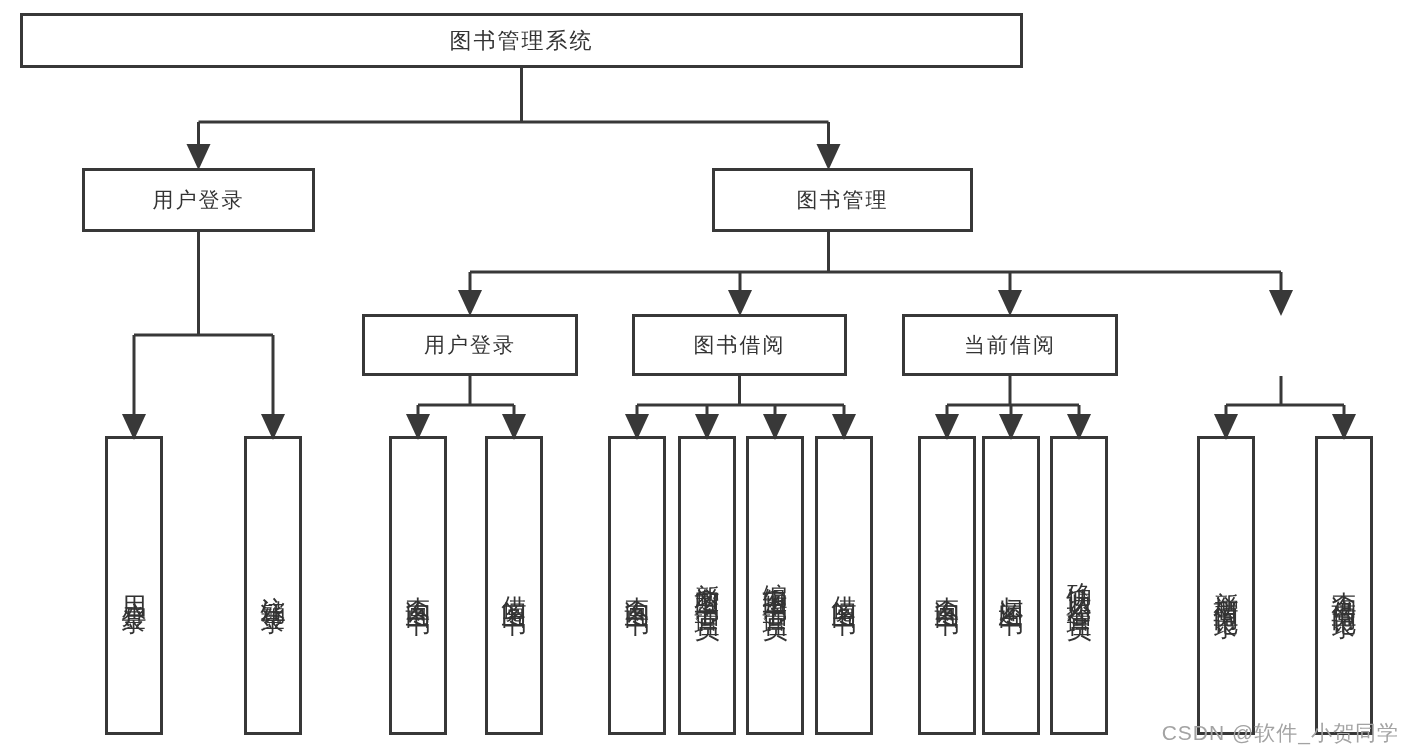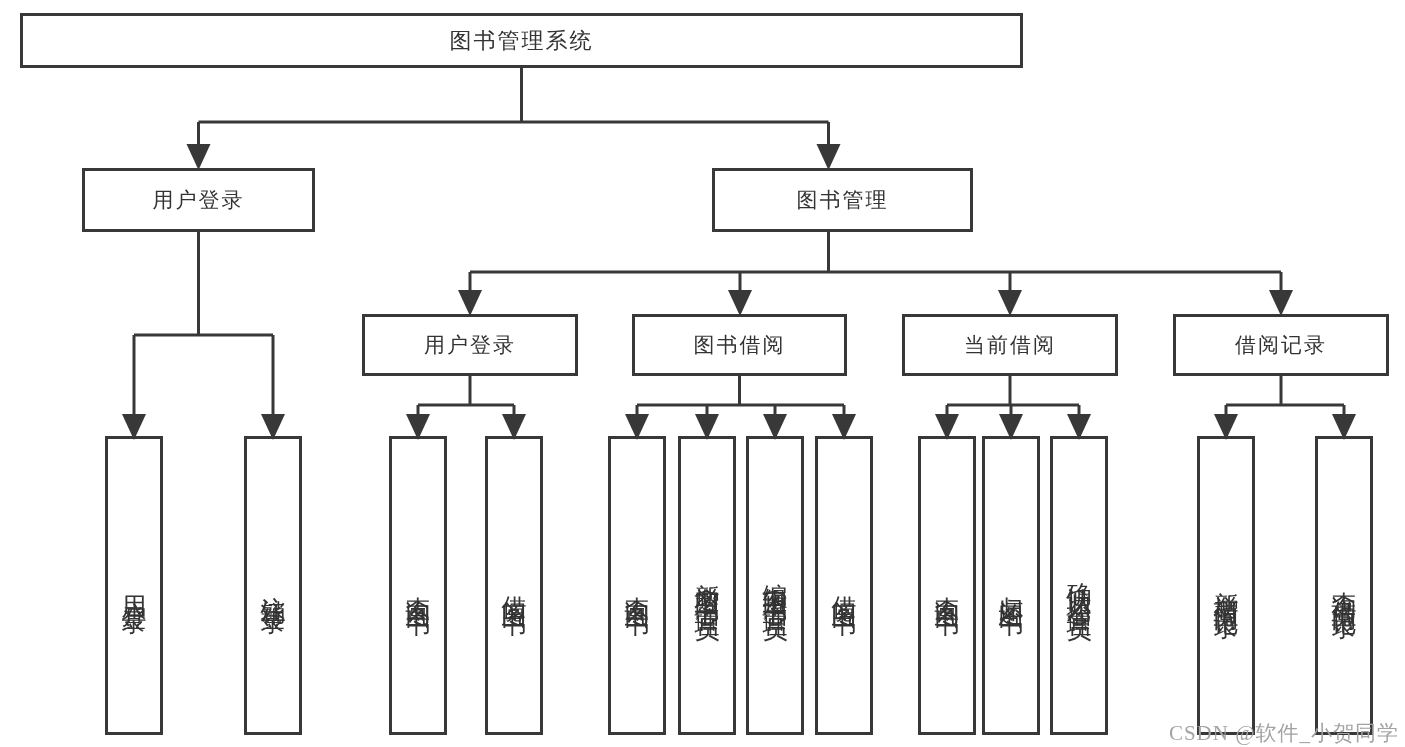--- a/index.html
+++ b/index.html
@@ -3,21 +3,21 @@
 <meta charset="utf-8">
 <style>
   html, body { margin: 0; padding: 0; }
   body { background: #ffffff; }
   .canvas {
     position: relative;
     width: 1405px;
     height: 747px;
     background: #ffffff;
     overflow: hidden;
-    font-family: Liberation Serif, serif;
+    font-family: Liberation Sans, sans-serif;
   }
   .connectors {
     position: absolute;
     left: 0; top: 0;
     width: 1405px; height: 747px;
     z-index: 3;
     pointer-events: none;
   }
   .node {
     position: absolute;
@@ -155,23 +155,20 @@
 
   <div id="n-newbook" class="node h-node">
     <span>用户登录</span>
   </div>
   <div id="n-current" class="node h-node">
     <span>当前借阅</span>
   </div>
   <div id="n-borrow" class="node h-node">
     <span>图书借阅</span>
   </div>
-  <div id="n-record" class="node h-node">
-    <span>借阅记录</span>
-  </div>
 
   <div id="l-a1" class="node leaf v-node">
     <span>用户登录</span>
   </div>
   <div id="l-a2" class="node leaf v-node">
     <span>注销登录</span>
   </div>
 
   <div id="l-b1" class="node leaf v-node">
     <span>查询图书</span>

